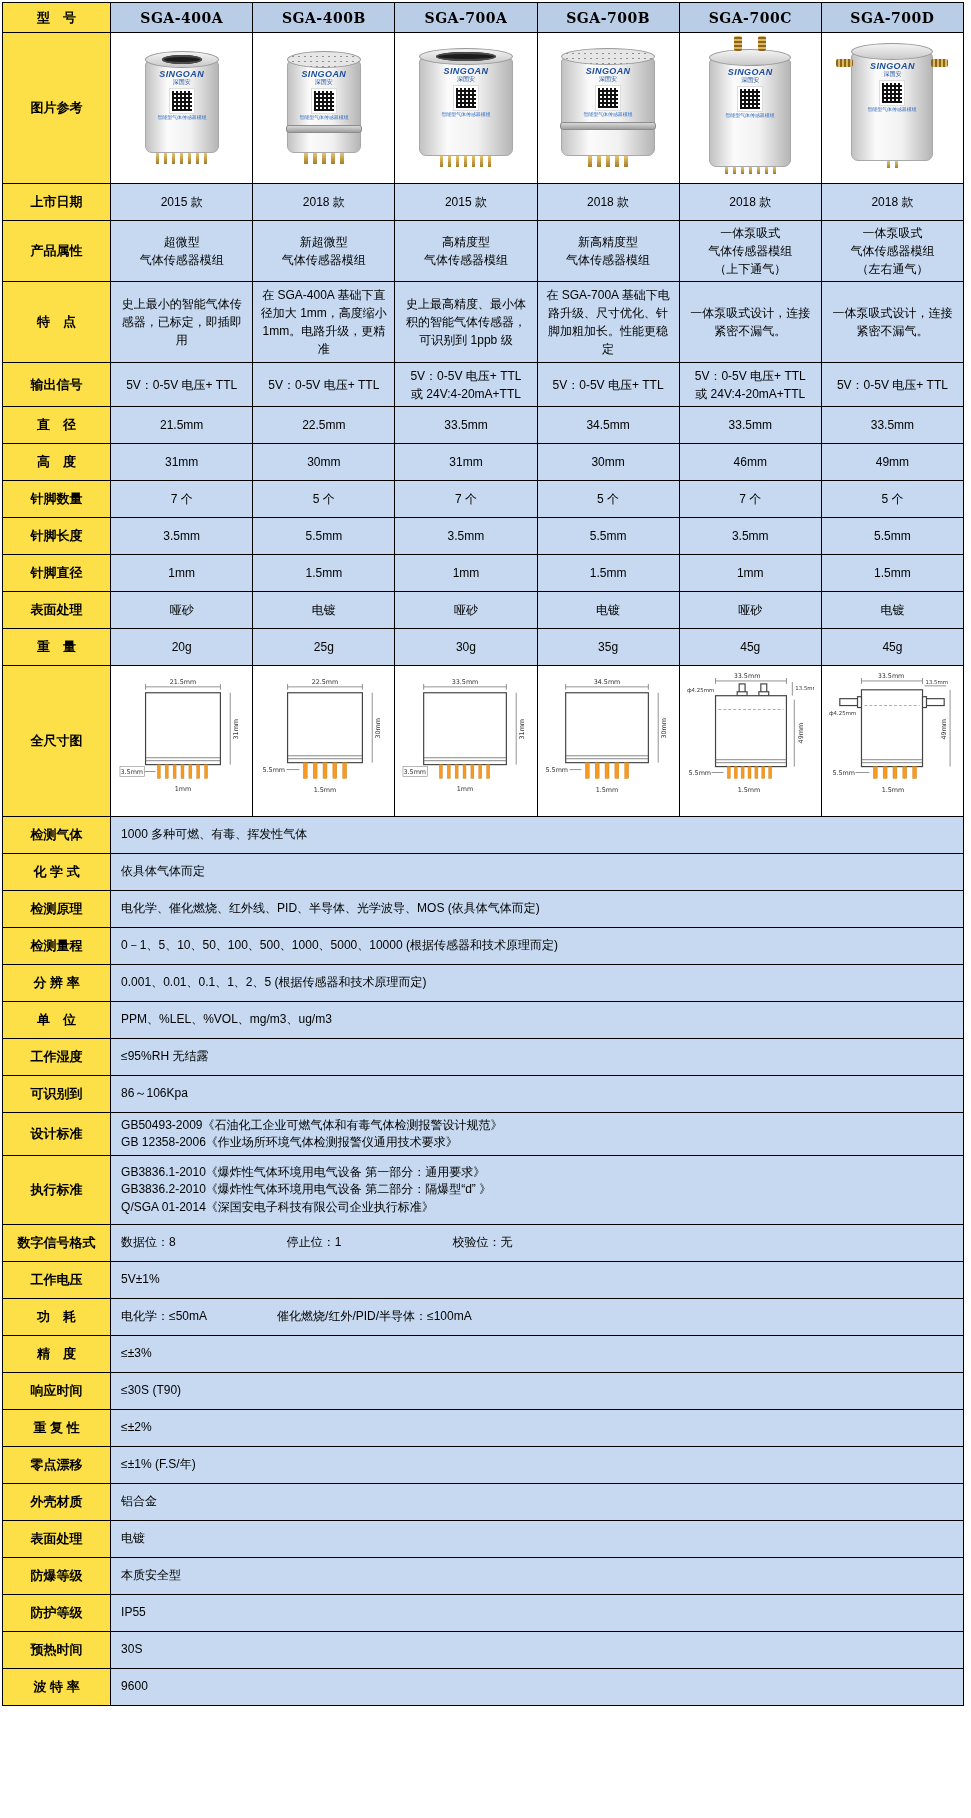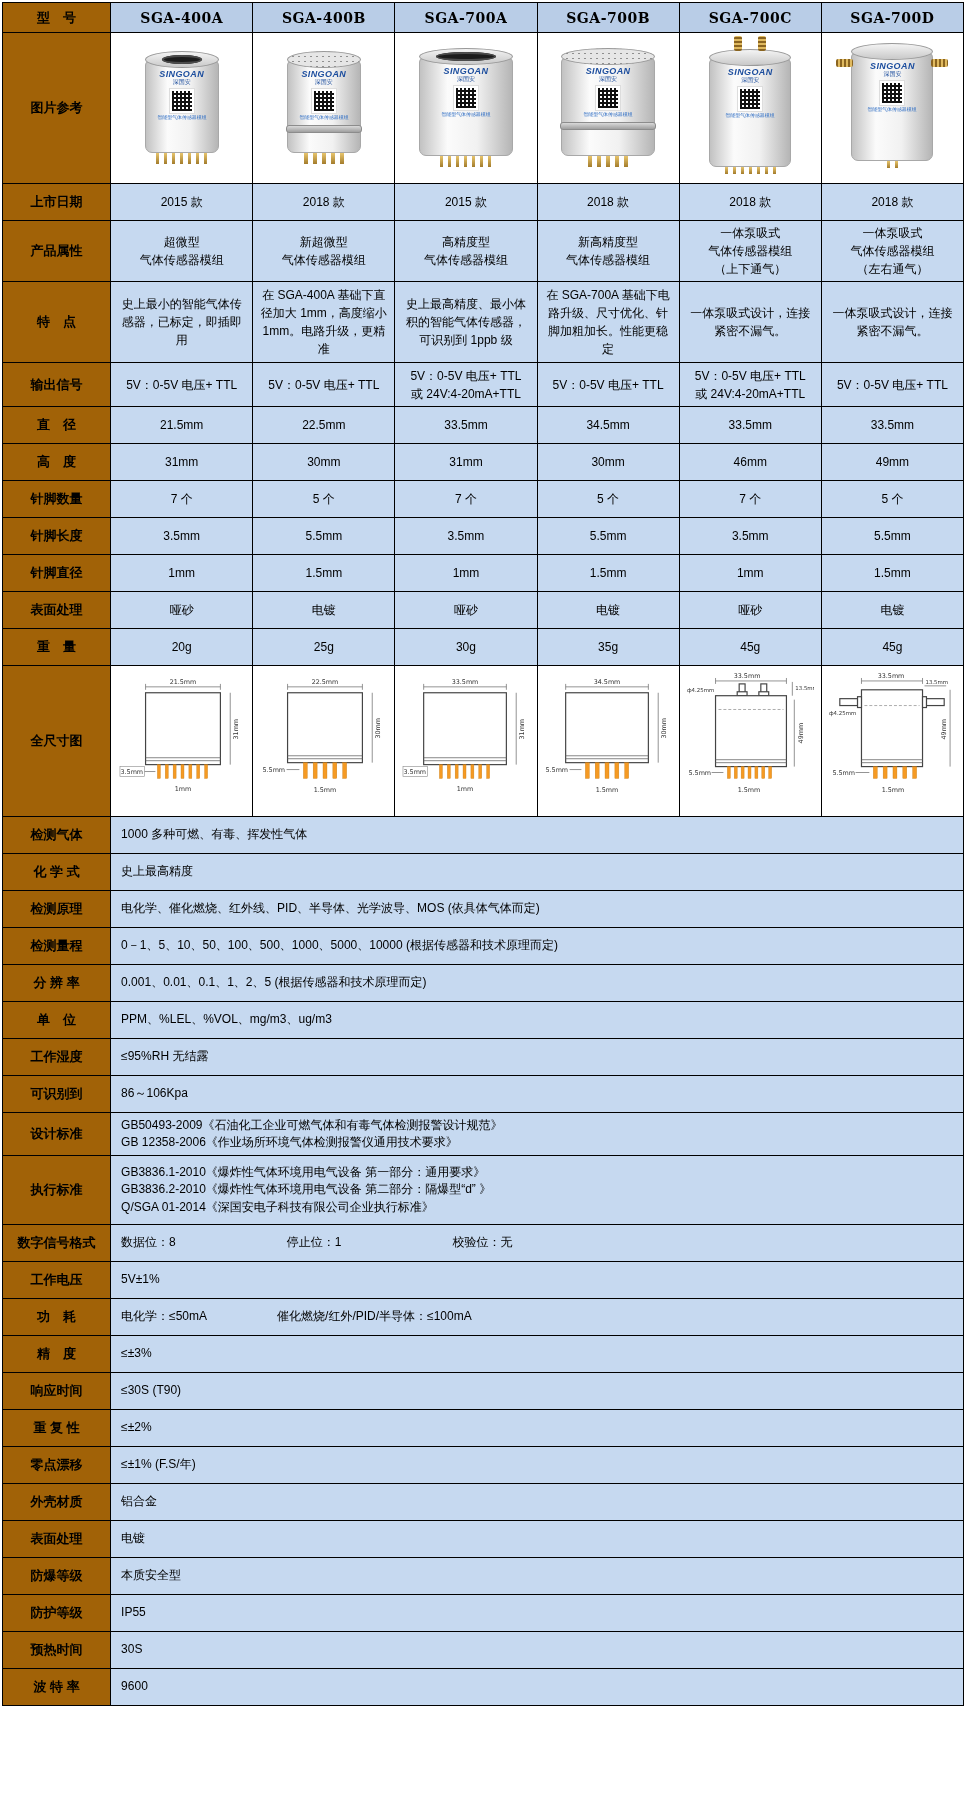--- a/index.html
+++ b/index.html
@@ -3,21 +3,21 @@
 <meta charset="utf-8">
 <style>
   html,body{margin:0;padding:0;background:#fff;}
   body{width:971px;font-family:"Liberation Sans",sans-serif;color:#000;}
   .wrap{padding:2px 7px 2px 2px;}
   table{border-collapse:collapse;table-layout:fixed;width:962px;}
   td{border:1px solid #000;box-sizing:border-box;overflow:hidden;vertical-align:middle;}
   tr.h30{height:30px}tr.h151{height:151px}tr.h37{height:37px}tr.h61{height:61px}
   tr.h81{height:81px}tr.h44{height:44px}tr.h43{height:43px}tr.h69{height:69px}
 
-  .lbl{background:#a16207;font-weight:bold;text-align:center;font-size:13px;padding:2px;}
+  .lbl{background:#fde047;font-weight:bold;text-align:center;font-size:13px;padding:2px;}
   .model{background:#B9CDE7;font-weight:bold;text-align:center;
          font-family:"DejaVu Serif",serif;font-size:14px;letter-spacing:.5px;margin-left:33px;}
   .val{background:#C6D9F0;text-align:center;font-size:12px;padding:2px 5px;line-height:1.5;}
   .pre{white-space:pre-line;}
   .wide{background:#C6D9F0;text-align:left;font-size:12px;padding:2px 10px;line-height:1.45;}
   .photo-cell,.diag-cell{background:#fff;text-align:center;padding:0;}
   .gapA{margin-left:111px;} .gapB{margin-left:70px;}
 
   
   .sensor{position:relative;margin:0 auto;}
@@ -483,21 +483,21 @@
     </svg>
   </td>
 </tr>
 
 <tr class="h37">
           <td class="lbl">检测气体</td>
           <td class="wide" colspan="6">1000 多种可燃、有毒、挥发性气体</td>
         </tr>
 <tr class="h37">
           <td class="lbl">化 学 式</td>
-          <td class="wide" colspan="6">史上最高精度</td>
+          <td class="wide" colspan="6">依具体气体而定</td>
         </tr>
 <tr class="h37">
           <td class="lbl">检测原理</td>
           <td class="wide" colspan="6">电化学、催化燃烧、红外线、PID、半导体、光学波导、MOS (依具体气体而定)</td>
         </tr>
 <tr class="h37">
           <td class="lbl">检测量程</td>
           <td class="wide" colspan="6">0－1、5、10、50、100、500、1000、5000、10000 (根据传感器和技术原理而定)</td>
         </tr>
 <tr class="h37">

